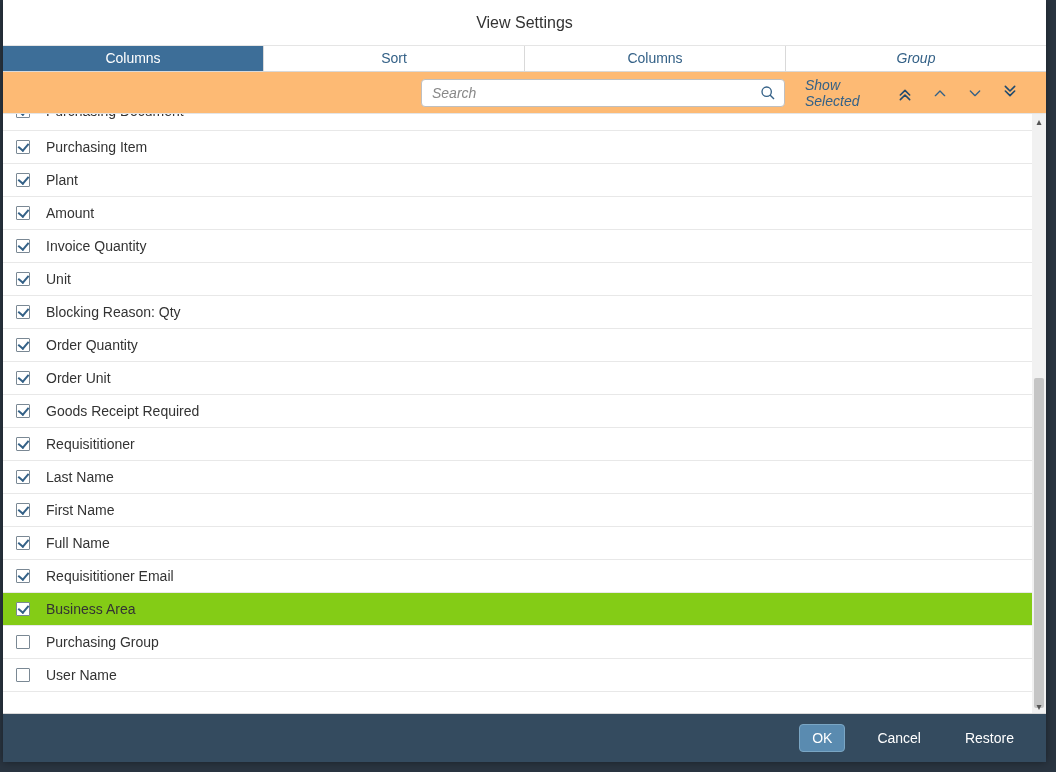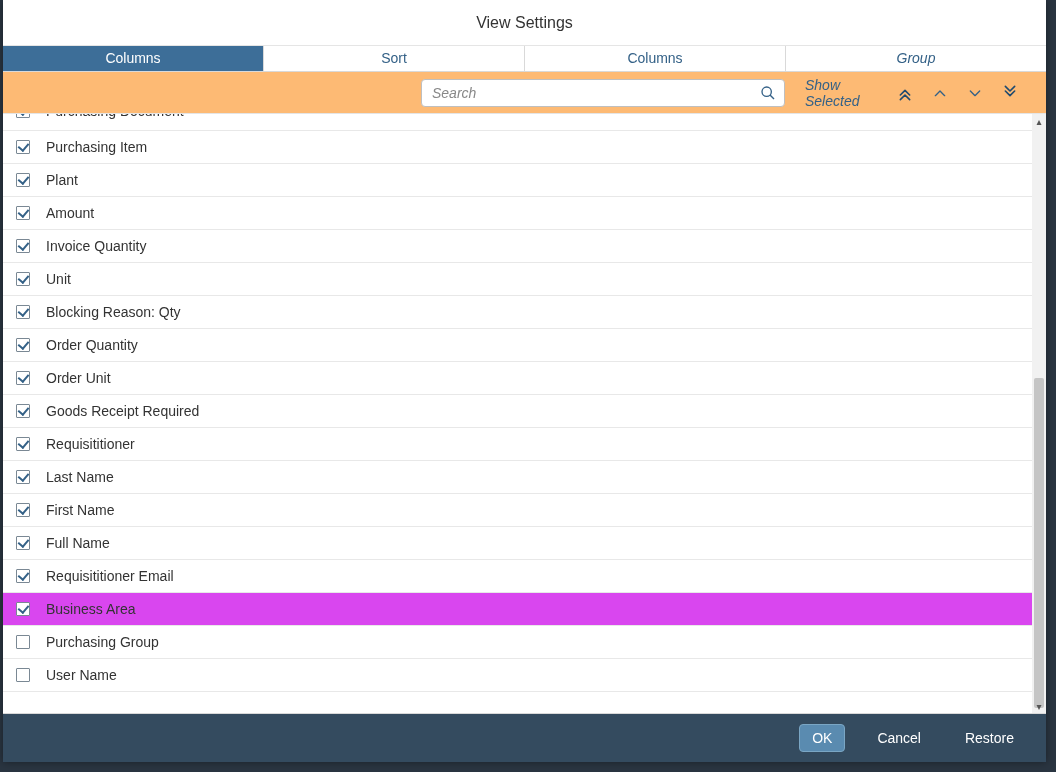--- a/index.html
+++ b/index.html
@@ -55,21 +55,21 @@
     overflow: hidden;
   }
   .row {
     height: 33px; display: flex; align-items: center; padding-left: 13px;
     border-bottom: 1px solid #e8e8e8; font-size: 14px; color: #333;
     background: #fff;
   }
   .row.cut { height: 17px; align-items: flex-start; padding-top: 0; border-top: none; }
   .row.cut .cb { margin-top: -10px; }
   .row.cut .lbl { margin-top: -11px; }
-  .row.selected { background: #d946ef; }
+  .row.selected { background: #84cc16; }
   .cb {
     width: 14px; height: 14px; border: 1px solid #7a8894; border-radius: 1px;
     margin-right: 16px; position: relative; cursor: pointer; background: #fff;
     flex-shrink: 0;
   }
   .cb.checked::after {
     content: ""; position: absolute; left: 3px; top: 0px;
     width: 5px; height: 8px; border: solid #346187; border-width: 0 2px 2px 0;
     transform: rotate(40deg);
   }

